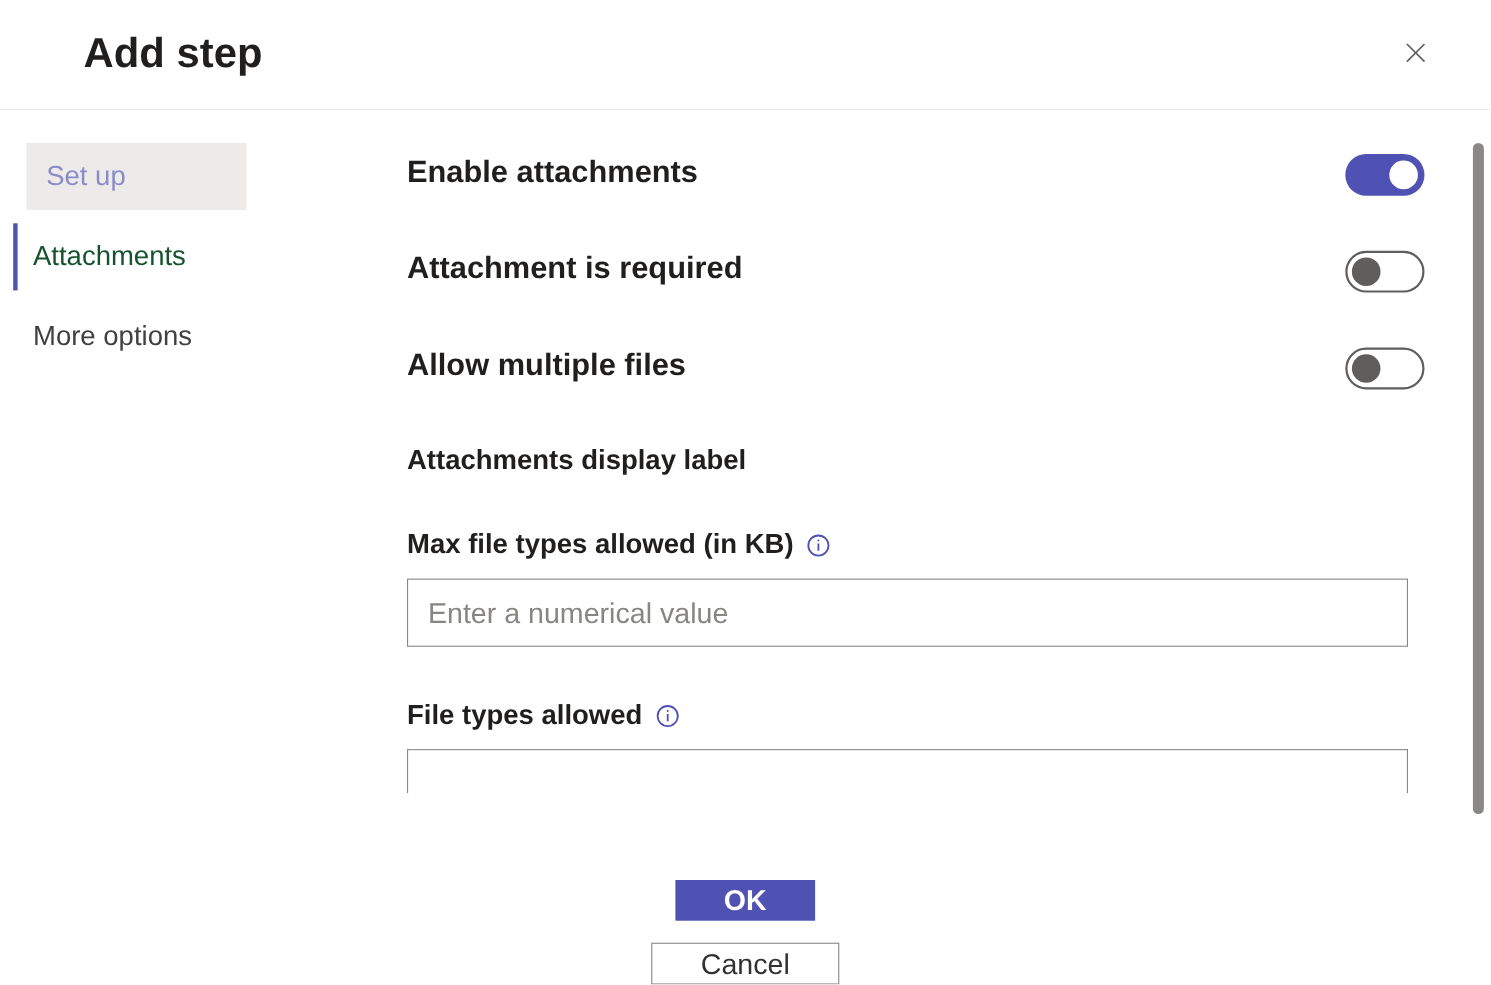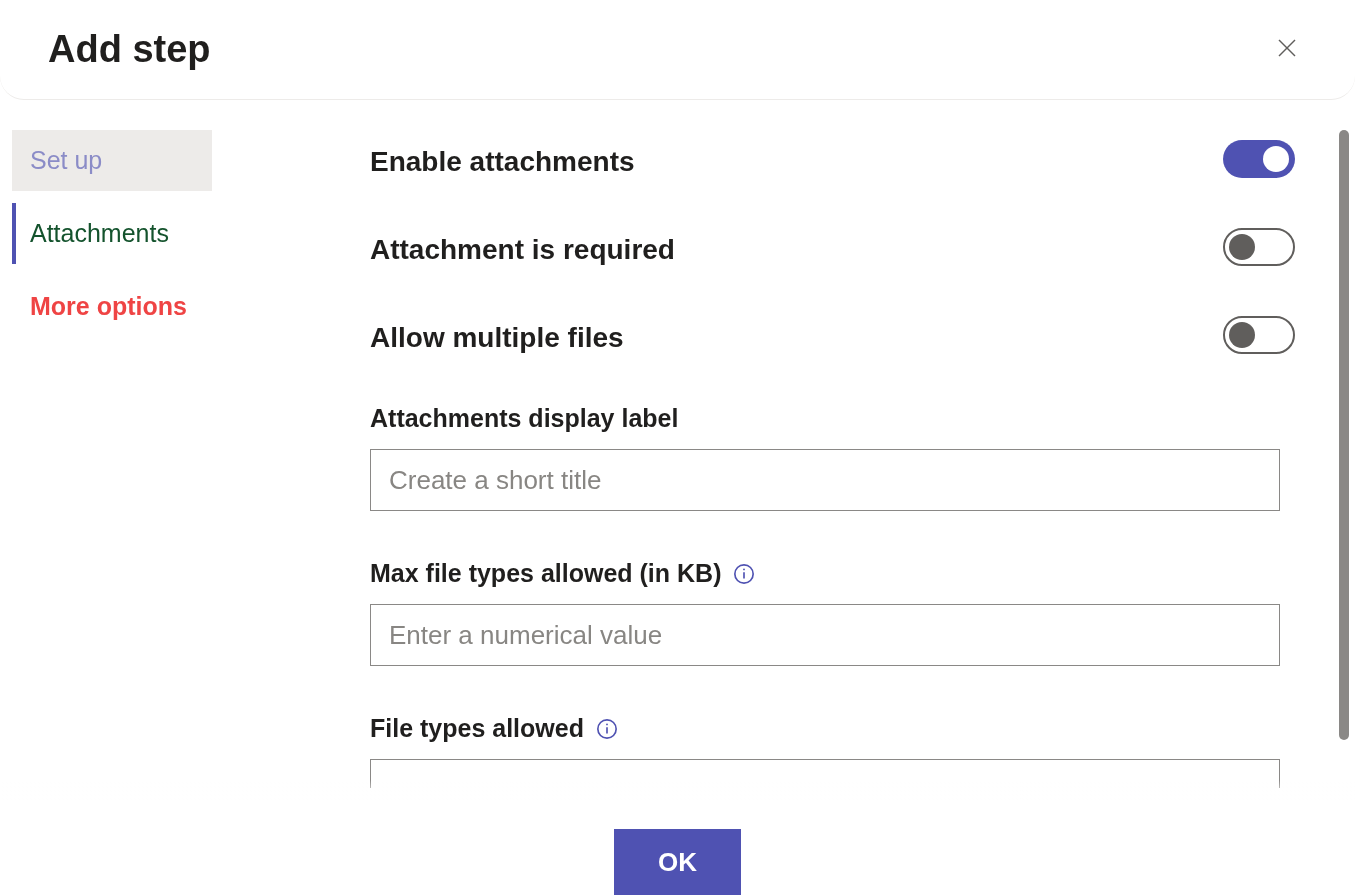--- a/index.html
+++ b/index.html
@@ -13,23 +13,22 @@
       color: #201f1e;
       width: 1355px;
       height: 895px;
       overflow: hidden;
       position: relative;
     }
     .header {
       display: flex;
       align-items: center;
       justify-content: space-between;
-      padding: 28px 48px 28px 48px;
+      padding: 28px 48px 28px 76px;
       border-bottom: 1px solid #edebe9;
-      border-radius: 24px;
     }
     .header h1 {
       font-size: 38px;
       font-weight: 600;
       color: #201f1e;
     }
     .close-btn {
       background: none;
       border: none;
       cursor: pointer;
@@ -47,29 +46,28 @@
     .sidebar {
       width: 260px;
       padding-top: 30px;
       padding-left: 12px;
       flex-shrink: 0;
     }
     .sidebar-item {
       padding: 16px 18px;
       font-size: 25px;
       cursor: pointer;
-      color: #ef4444;
+      color: #404040;
       position: relative;
-      font-weight: bold;
     }
     .sidebar-item.setup {
       background: #edebe9;
       color: #8b8cc7;
       font-weight: 400;
-      margin-left: 0;
+      margin-left: 12px;
       width: 200px;
     }
     .sidebar-item.active {
       color: #14532d;
       font-weight: 400;
       border-left: 4px solid #4f52b2;
       padding-left: 14px;
       margin-top: 12px;
     }
     .sidebar-item.more {
@@ -85,21 +83,21 @@
       position: absolute;
       right: 6px;
       top: 130px;
       width: 10px;
       height: 610px;
       background: #8a8886;
       border-radius: 5px;
     }
     .setting-row {
       display: flex;
-      align-items: flex-end;
+      align-items: flex-start;
       justify-content: space-between;
       margin-bottom: 50px;
     }
     .setting-label {
       font-size: 28px;
       font-weight: 600;
       color: #201f1e;
     }
     .toggle {
       width: 72px;
@@ -273,21 +271,20 @@
       <div class="setting-label">Allow multiple files</div>
       <div class="toggle off">
         <div class="toggle-knob"></div>
       </div>
     </div>
 
     <div class="field-group">
       <div class="field-label">
         <span>Attachments display label</span>
       </div>
-      <input type="text" class="text-input" placeholder="Create a short title" style="">
     </div>
 
     <div class="field-group">
       <div class="field-label">
         <span>Max file types allowed (in KB)</span>
         <span class="info-icon">
           <svg viewBox="0 0 24 24" width="22" height="22" fill="none" stroke="currentColor" stroke-width="1.8">
             <circle cx="12" cy="12" r="10"></circle>
             <line x1="12" y1="10" x2="12" y2="17"></line>
             <circle cx="12" cy="7" r="1" fill="currentColor" stroke="none"></circle>
@@ -316,13 +313,14 @@
       </div>
     </div>
   </div>
   <div class="scroll-track"></div>
 </div>
 
 <div class="cutoff"></div>
 
 <div class="footer">
   <button class="btn btn-primary">OK</button>
+  <button class="btn btn-secondary">Cancel</button>
 </div>
 
 </body></html>

